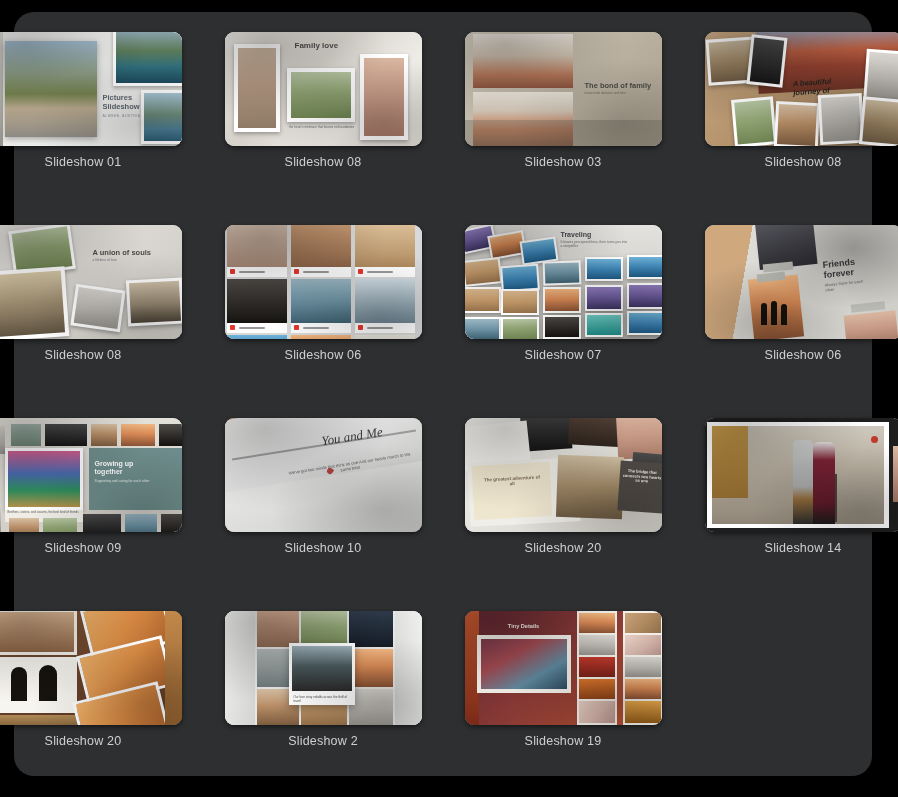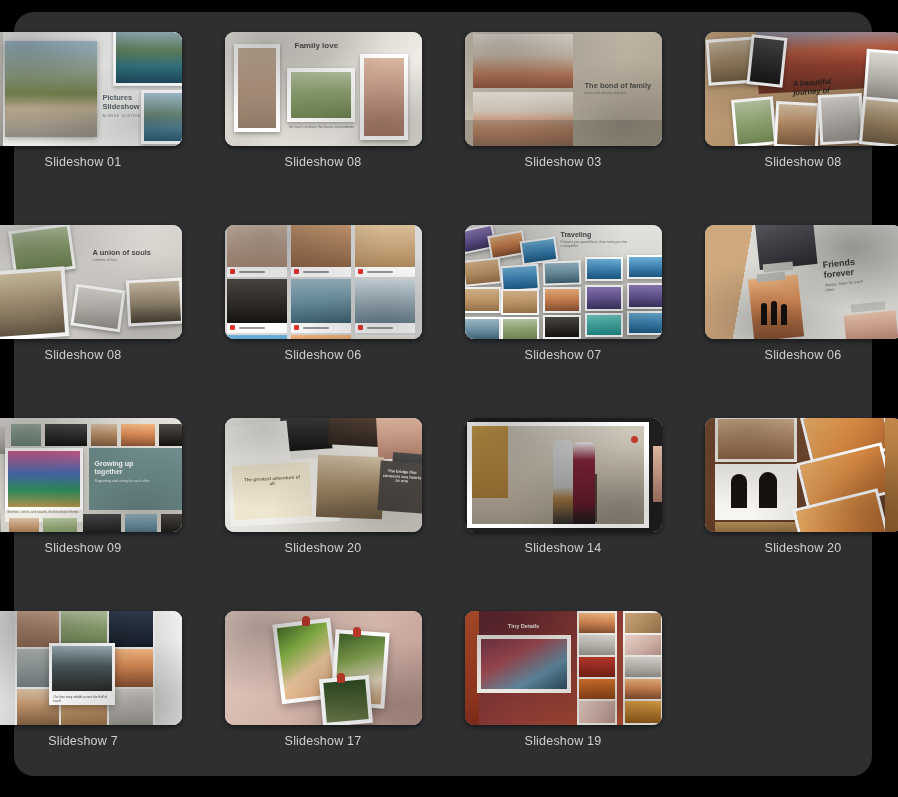--- a/index.html
+++ b/index.html
@@ -408,20 +408,36 @@
             <div class="ph g-dark" style="left:98px;top:96px;width:38px;height:22px;"></div>
             <div class="ph g-water" style="left:140px;top:96px;width:32px;height:22px;"></div>
             <div class="ph g-suit" style="left:176px;top:96px;width:24px;height:22px;"></div>
             <div class="shadow-overlay"></div>
           </div>
         </div>
       </div>
       <div class="card-label">Slideshow 09</div>
     </div>
 
+    <div class="slide-card">
+      <div class="thumb">
+        <div class="thumb-inner">
+          <div class="scene" style="background:linear-gradient(120deg,#c99d86 0%,#b0836c 40%,#8d6350 70%,#6d4b3c 100%);">
+            <div class="ph" style="left:-10px;top:-14px;width:230px;height:80px;background:linear-gradient(160deg,#efefee 0%,#dedede 55%,#c4c4c2 100%);transform:rotate(-9deg);box-shadow:0 4px 10px rgba(0,0,0,.3);"></div>
+            <div class="ph" style="left:-10px;top:58px;width:230px;height:80px;background:linear-gradient(160deg,#e8e8e6 0%,#d2d2d0 60%,#bcbcba 100%);transform:rotate(-9deg);"></div>
+            <div class="ph" style="left:6px;top:26px;width:186px;height:1.5px;background:rgba(90,90,90,.5);transform:rotate(-9deg);"></div>
+            <div class="txt" style="left:96px;top:8px;width:110px;font-size:13px;color:#3a3a3a;font-family:'Liberation Serif',serif;font-style:italic;font-weight:normal;transform:rotate(-9deg);">You and Me</div>
+            <div class="ph" style="left:102px;top:50px;width:6px;height:6px;background:#b0443f;border-radius:50% 50% 0 50%;transform:rotate(-54deg);"></div>
+            <div class="txt sub" style="left:60px;top:44px;width:130px;font-size:4.2px;color:#5d5d5d;transform:rotate(-9deg);text-align:center;">We've got two minds that think as one And our hearts march to the same beat</div>
+            <div class="shadow-overlay"></div>
+          </div>
+        </div>
+      </div>
+      <div class="card-label">Slideshow 10</div>
+    </div>
 
 
     <div class="slide-card">
       <div class="thumb">
         <div class="thumb-inner">
           <div class="scene" style="background:linear-gradient(135deg,#efeeea 0%,#e2e0da 50%,#cfccc4 100%);">
             <div class="ph g-dark" style="left:56px;top:-10px;width:50px;height:42px;transform:rotate(-4deg);"></div>
             <div class="ph" style="left:104px;top:-12px;width:64px;height:40px;background:linear-gradient(180deg,#5e4a3e,#2e241d);transform:rotate(3deg);"></div>
             <div class="ph g-girl" style="left:152px;top:-8px;width:56px;height:48px;transform:rotate(-3deg);"></div>
             <div class="ph g-dark" style="left:166px;top:36px;width:46px;height:50px;transform:rotate(5deg);"></div>
@@ -496,45 +512,23 @@
             <div class="ph" style="left:0;top:0;width:30px;height:114px;background:linear-gradient(100deg,#f2f2f0,#d2d2d0);"></div>
             <div class="ph" style="left:170px;top:0;width:30px;height:114px;background:linear-gradient(260deg,#f2f2f0,#d2d2d0);"></div>
             <div class="pl" style="left:64px;top:32px;width:66px;height:62px;padding:3px;box-shadow:0 3px 8px rgba(0,0,0,.35);">
               <div class="ph" style="left:3px;top:3px;right:3px;bottom:14px;background:linear-gradient(180deg,#9fb2bb 0%,#4a5a5e 45%,#2a2a28 100%);"></div>
               <div class="txt sub" style="left:5px;bottom:2px;width:56px;font-size:3px;color:#4a4a48;">Our love story unfolds across the thrill of travel</div>
             </div>
             <div class="shadow-overlay"></div>
           </div>
         </div>
       </div>
-      <div class="card-label">Slideshow 7</div>
-    </div>
-
-    <div class="slide-card">
-      <div class="thumb">
-        <div class="thumb-inner">
-          <div class="scene g-pink">
-            <div class="pl" style="left:52px;top:10px;width:58px;height:80px;padding:4px;transform:rotate(-7deg);box-shadow:0 3px 8px rgba(0,0,0,.3);">
-              <div class="ph" style="inset:4px;background:linear-gradient(150deg,#4f7a2e 0%,#8fbf4a 30%,#e8c49a 60%,#d8a07a 100%);"></div>
-            </div>
-            <div class="pl" style="left:108px;top:20px;width:54px;height:76px;padding:4px;transform:rotate(4deg);box-shadow:0 3px 8px rgba(0,0,0,.3);">
-              <div class="ph" style="inset:4px;background:linear-gradient(160deg,#3f5f2a 0%,#7a9a4a 35%,#e8d8c4 70%,#c9a070 100%);"></div>
-            </div>
-            <div class="pl" style="left:96px;top:66px;width:50px;height:48px;padding:4px;transform:rotate(-5deg);box-shadow:0 3px 8px rgba(0,0,0,.3);">
-              <div class="ph" style="inset:4px;background:linear-gradient(180deg,#2e4a22,#6a7a4a);"></div>
-            </div>
-            <div class="ph" style="left:77px;top:5px;width:8px;height:10px;background:#c0392b;border-radius:4px 4px 2px 2px;"></div>
-            <div class="ph" style="left:128px;top:16px;width:8px;height:10px;background:#c0392b;border-radius:4px 4px 2px 2px;"></div>
-            <div class="ph" style="left:112px;top:62px;width:8px;height:10px;background:#c0392b;border-radius:4px 4px 2px 2px;"></div>
-            <div class="shadow-overlay" style="background:radial-gradient(ellipse at 18% 14%, rgba(0,0,0,0.25) 0%, rgba(0,0,0,0) 50%),radial-gradient(ellipse at 88% 82%, rgba(0,0,0,0.2) 0%, rgba(0,0,0,0) 48%);"></div>
-          </div>
-        </div>
-      </div>
-      <div class="card-label">Slideshow 17</div>
-    </div>
+      <div class="card-label">Slideshow 2</div>
+    </div>
+
 
     <div class="slide-card">
       <div class="thumb">
         <div class="thumb-inner">
           <div class="scene g-maroon">
             <div class="ph" style="left:0;top:0;width:14px;height:114px;background:linear-gradient(180deg,#c2562f,#7a2a18);"></div>
             <div class="ph" style="left:12px;top:24px;width:94px;height:58px;background:#f2efe9;"></div>
             <div class="ph" style="left:16px;top:28px;width:86px;height:50px;background:linear-gradient(150deg,#7a3a4a 0%,#a34a52 35%,#5f8aa0 70%,#2e4a5e 100%);"></div>
             <div class="txt" style="left:28px;top:12px;width:62px;font-size:5.6px;color:#f5f2ec;text-align:center;">Tiny Details</div>
             <div class="ph" style="left:112px;top:0;width:40px;height:114px;background:#f2efe9;"></div>

